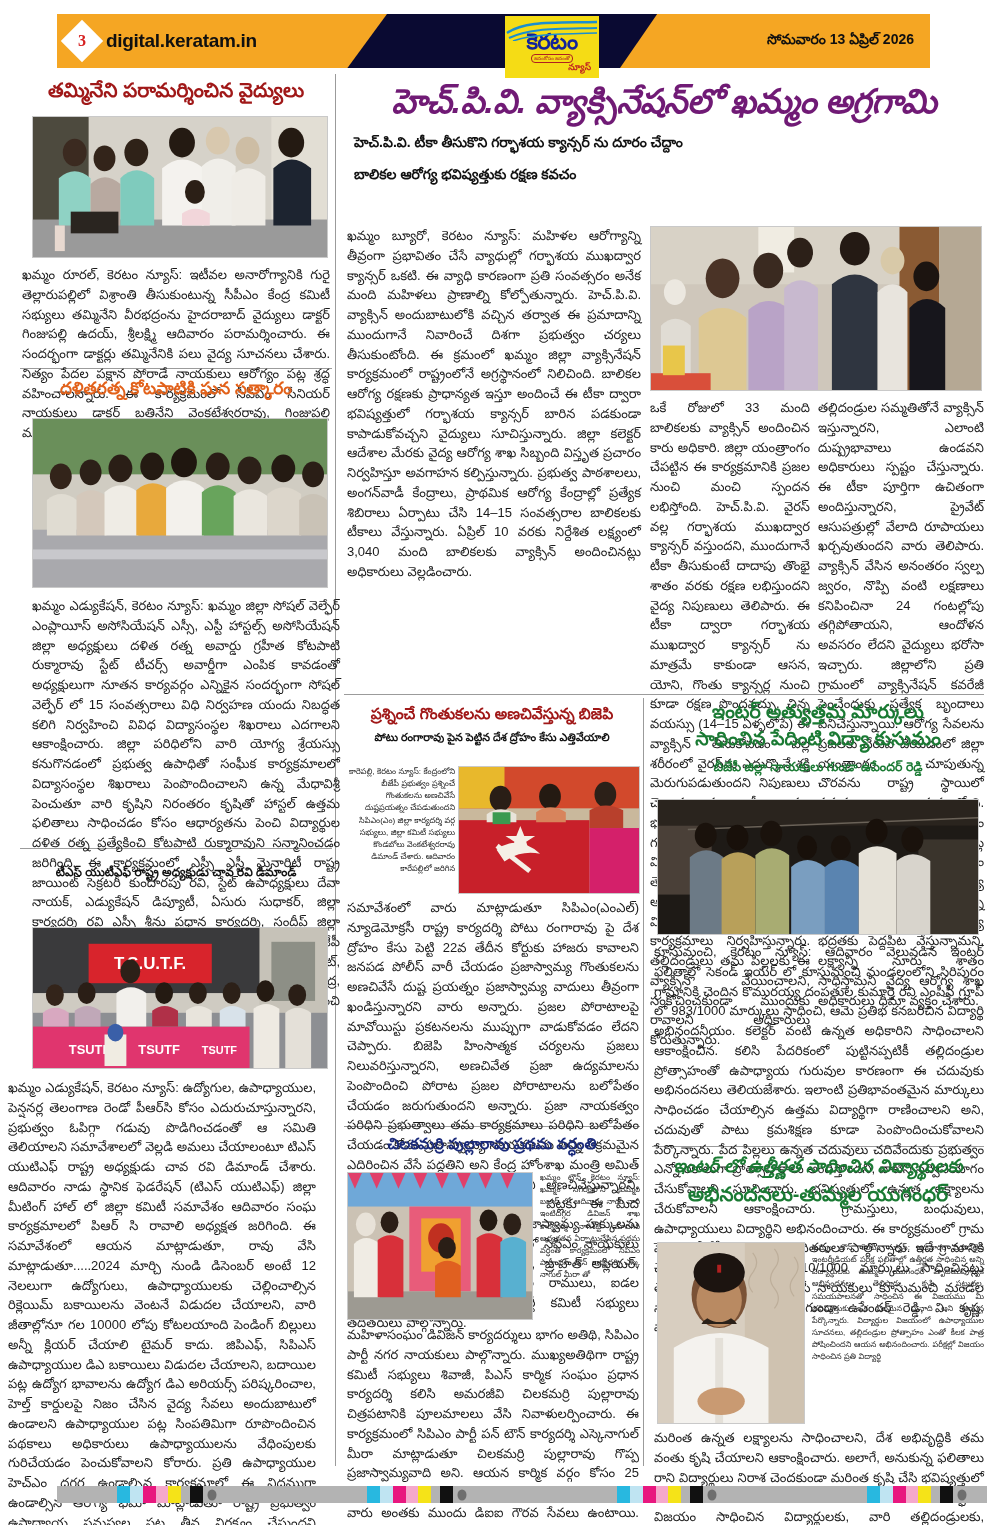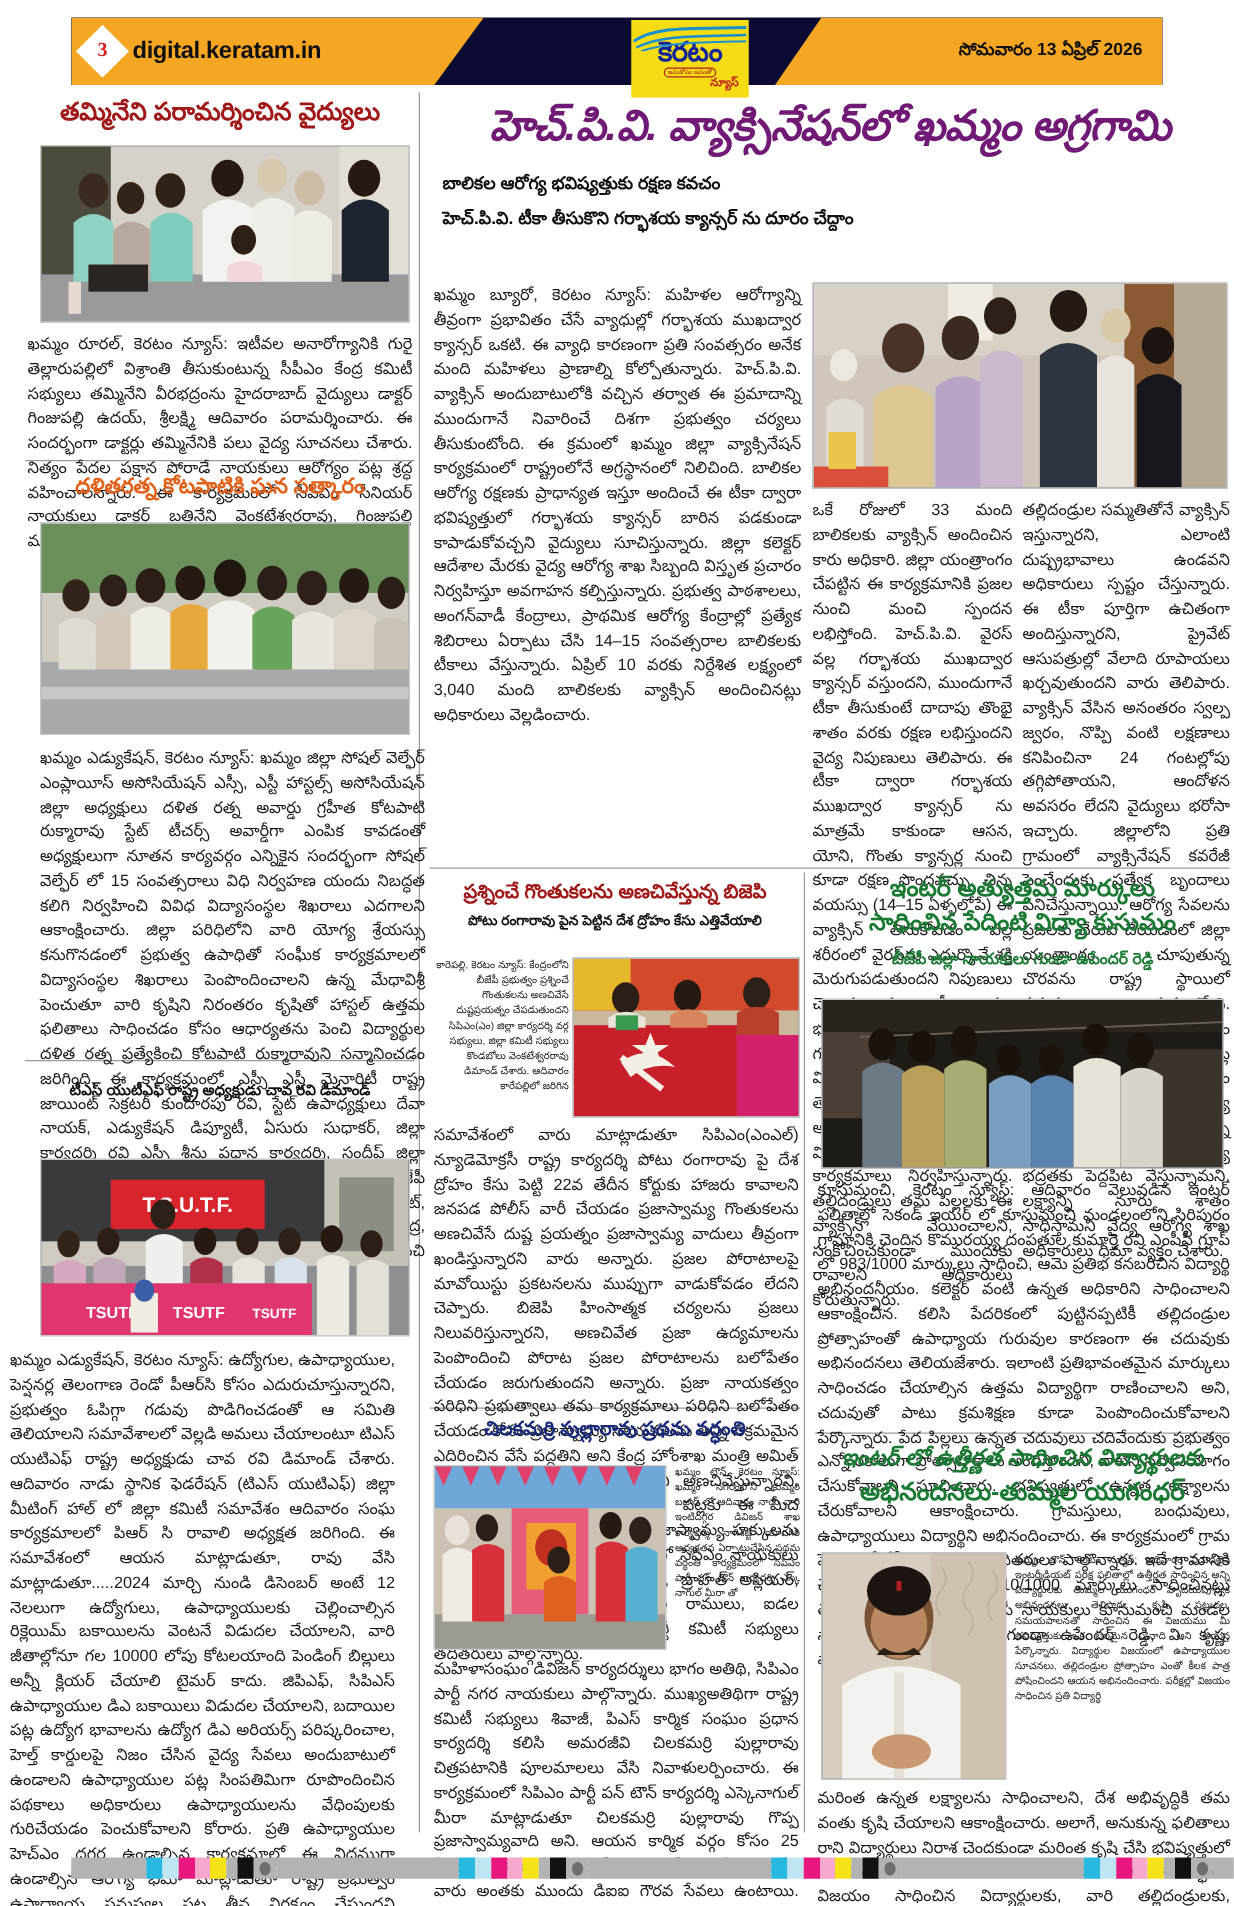--- a/index.html
+++ b/index.html
@@ -198,22 +198,22 @@
   <div class="vrule" style="left:335px; top:74px; height:1392px;"></div>
   <div class="vrule" style="left:643px; top:698px; height:768px;"></div>
   <div class="hrule" style="left:20px; top:368px; width:312px;"></div>
   <div class="hrule" style="left:20px; top:848px; width:312px;"></div>
   <div class="hrule" style="left:344px; top:694px; width:640px;"></div>
   <div class="hrule" style="left:344px; top:1126px; width:296px;"></div>
   <div class="hrule" style="left:652px; top:1146px; width:332px;"></div>
 
   <div class="block" style="left:344px; top:80px; width:640px;">
     <div class="hl hl-red" style="font-size:34px; letter-spacing:-0.5px;">హెచ్.పి.వి. వ్యాక్సినేషన్‌లో ఖమ్మం అగ్రగామి</div>
+    <div class="sub" style="margin-top:10px; font-size:14px; text-align:left; padding-left:10px;">హెచ్.పి.వి. టీకా తీసుకొని గర్భాశయ క్యాన్సర్ ను దూరం చేద్దాం</div>
     <div class="sub" style="margin-top:14px; font-size:14px; text-align:left; padding-left:10px;">బాలికల ఆరోగ్య  భవిష్యత్తుకు రక్షణ కవచం</div>
-    <div class="sub" style="margin-top:10px; font-size:14px; text-align:left; padding-left:10px;">హెచ్.పి.వి. టీకా తీసుకొని గర్భాశయ క్యాన్సర్ ను దూరం చేద్దాం</div>
   </div>
 
   <div class="photo" style="position:absolute; left:650px; top:226px; width:332px; height:165px;">
     <svg viewBox="0 0 332 165" preserveAspectRatio="none">
       <rect width="332" height="165" fill="#cfc7bb"></rect>
       <rect x="0" y="0" width="332" height="58" fill="#d8d2c6"></rect>
       <rect x="108" y="0" width="36" height="46" fill="#f0ece2"></rect>
       <rect x="250" y="0" width="40" height="165" fill="#8a5a33"></rect>
       <rect x="290" y="0" width="42" height="165" fill="#b5a894"></rect>
 

